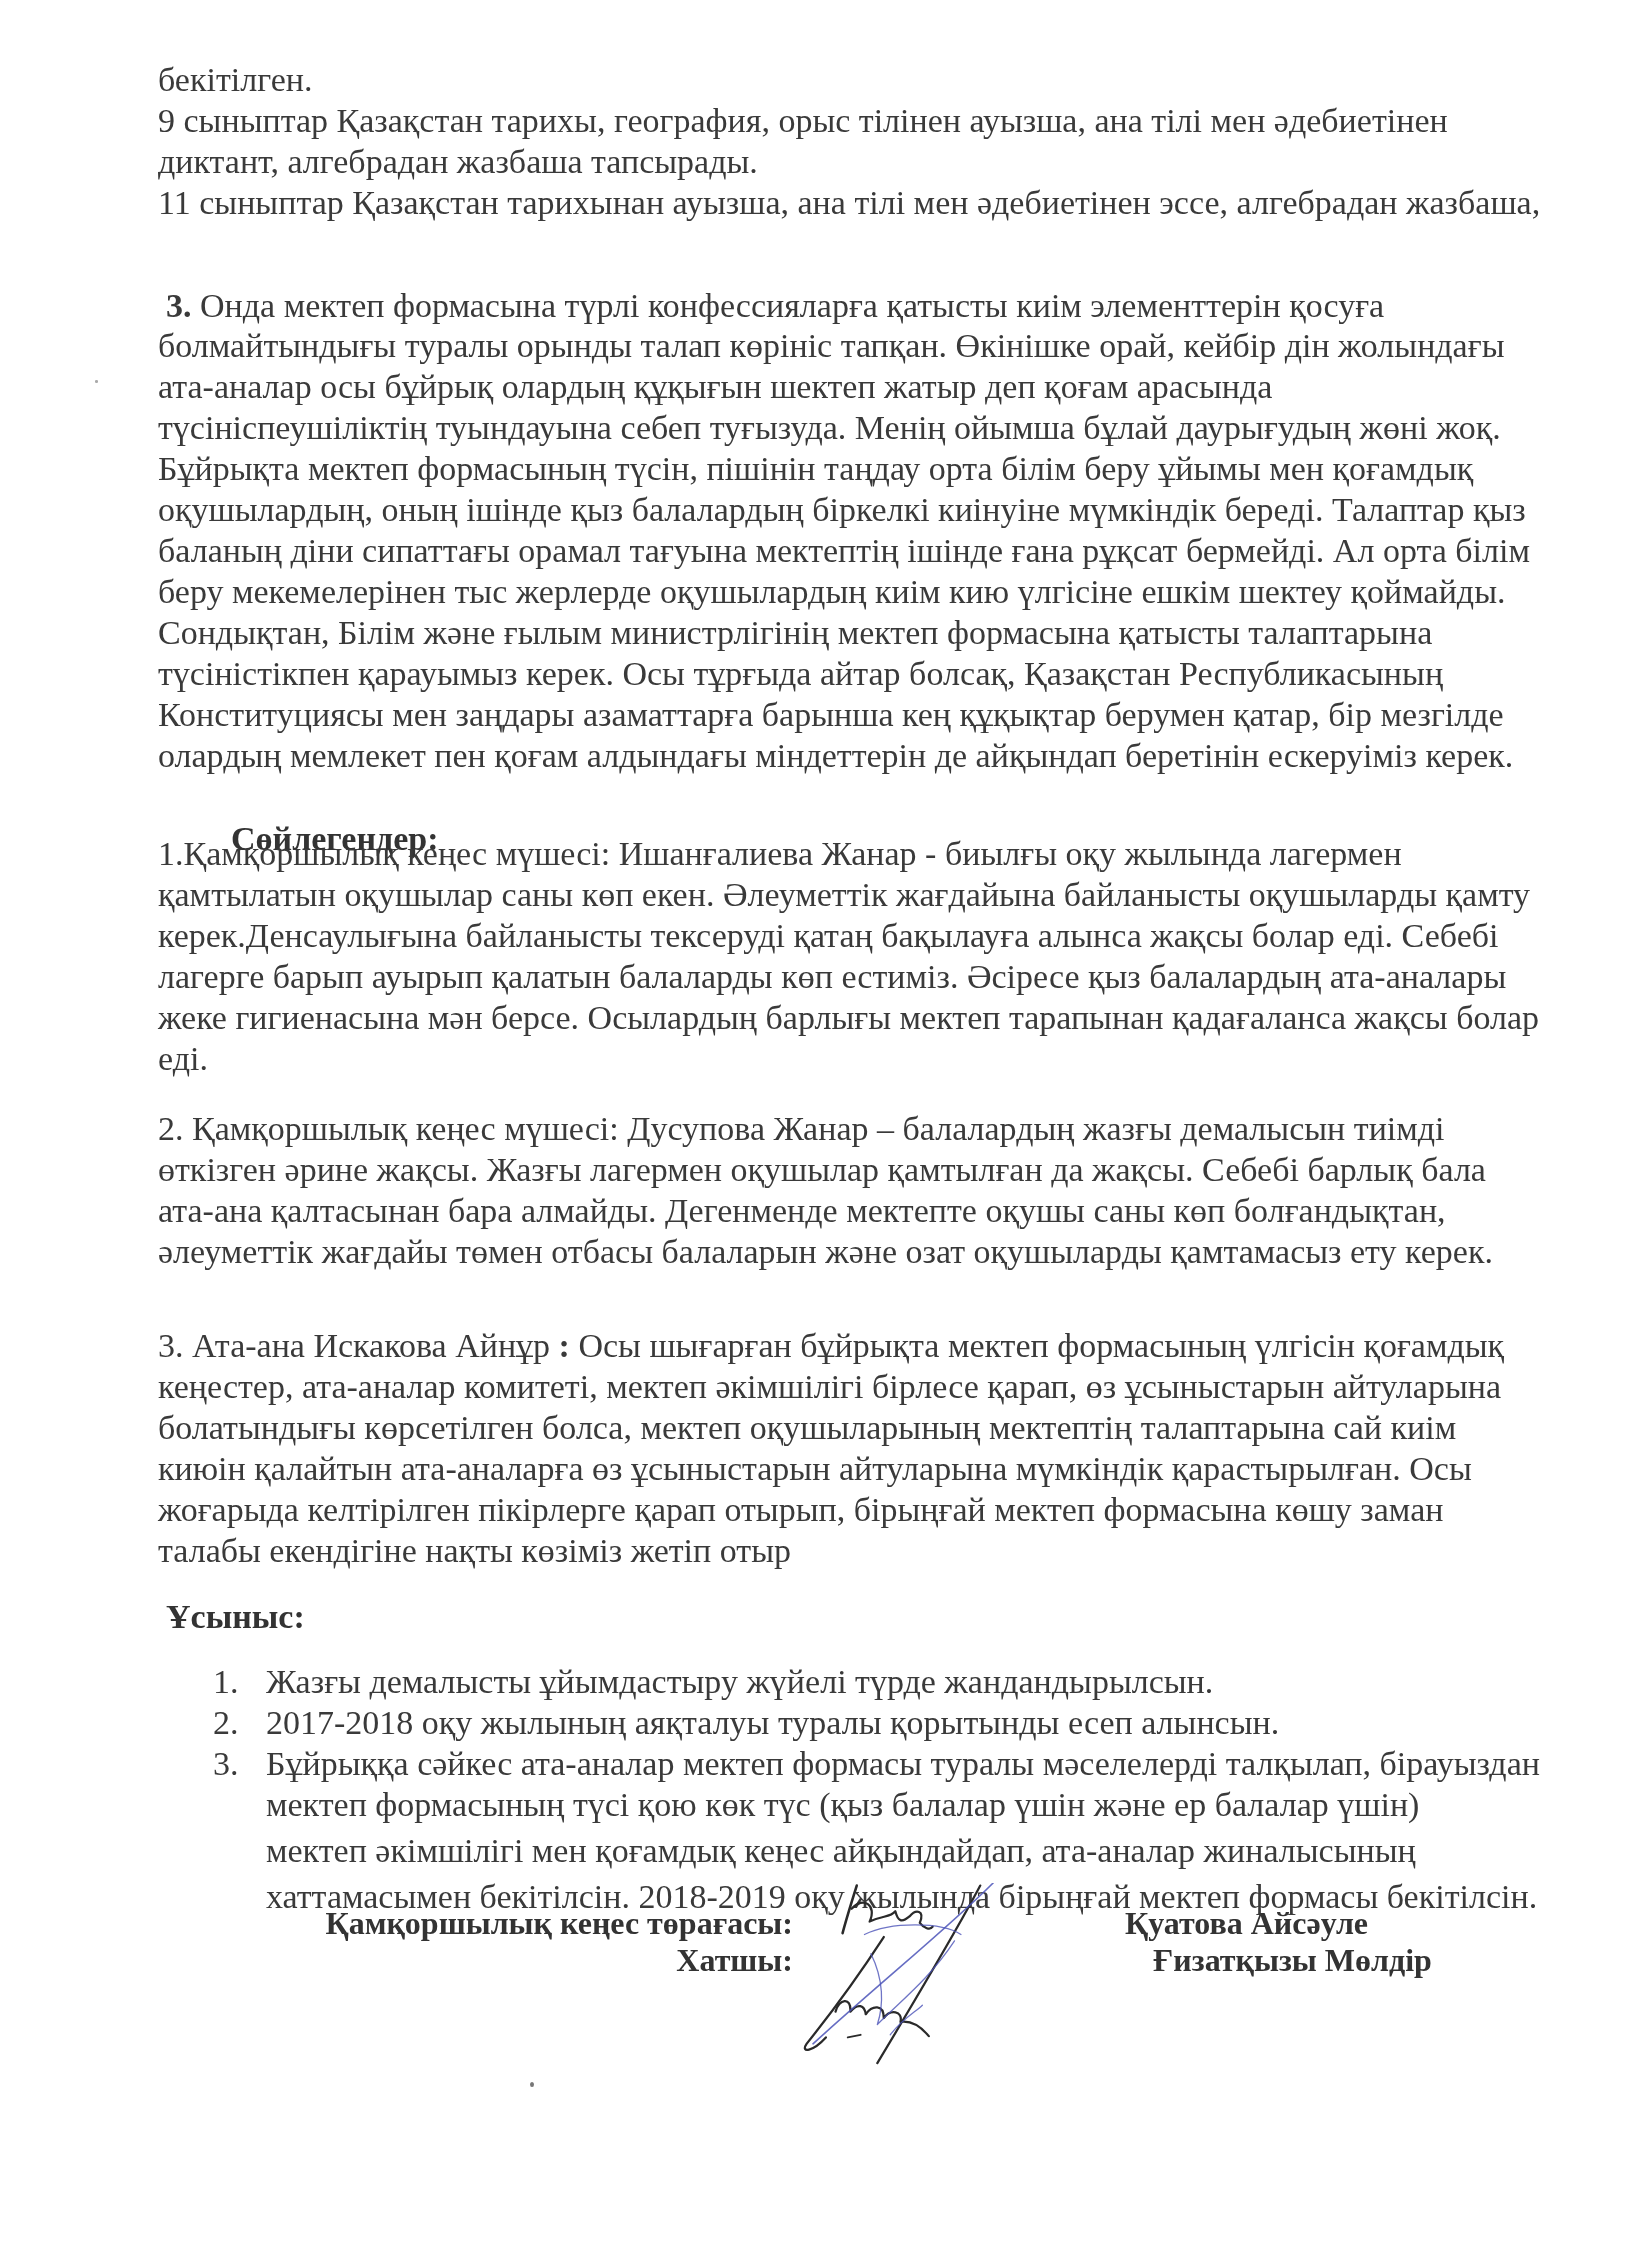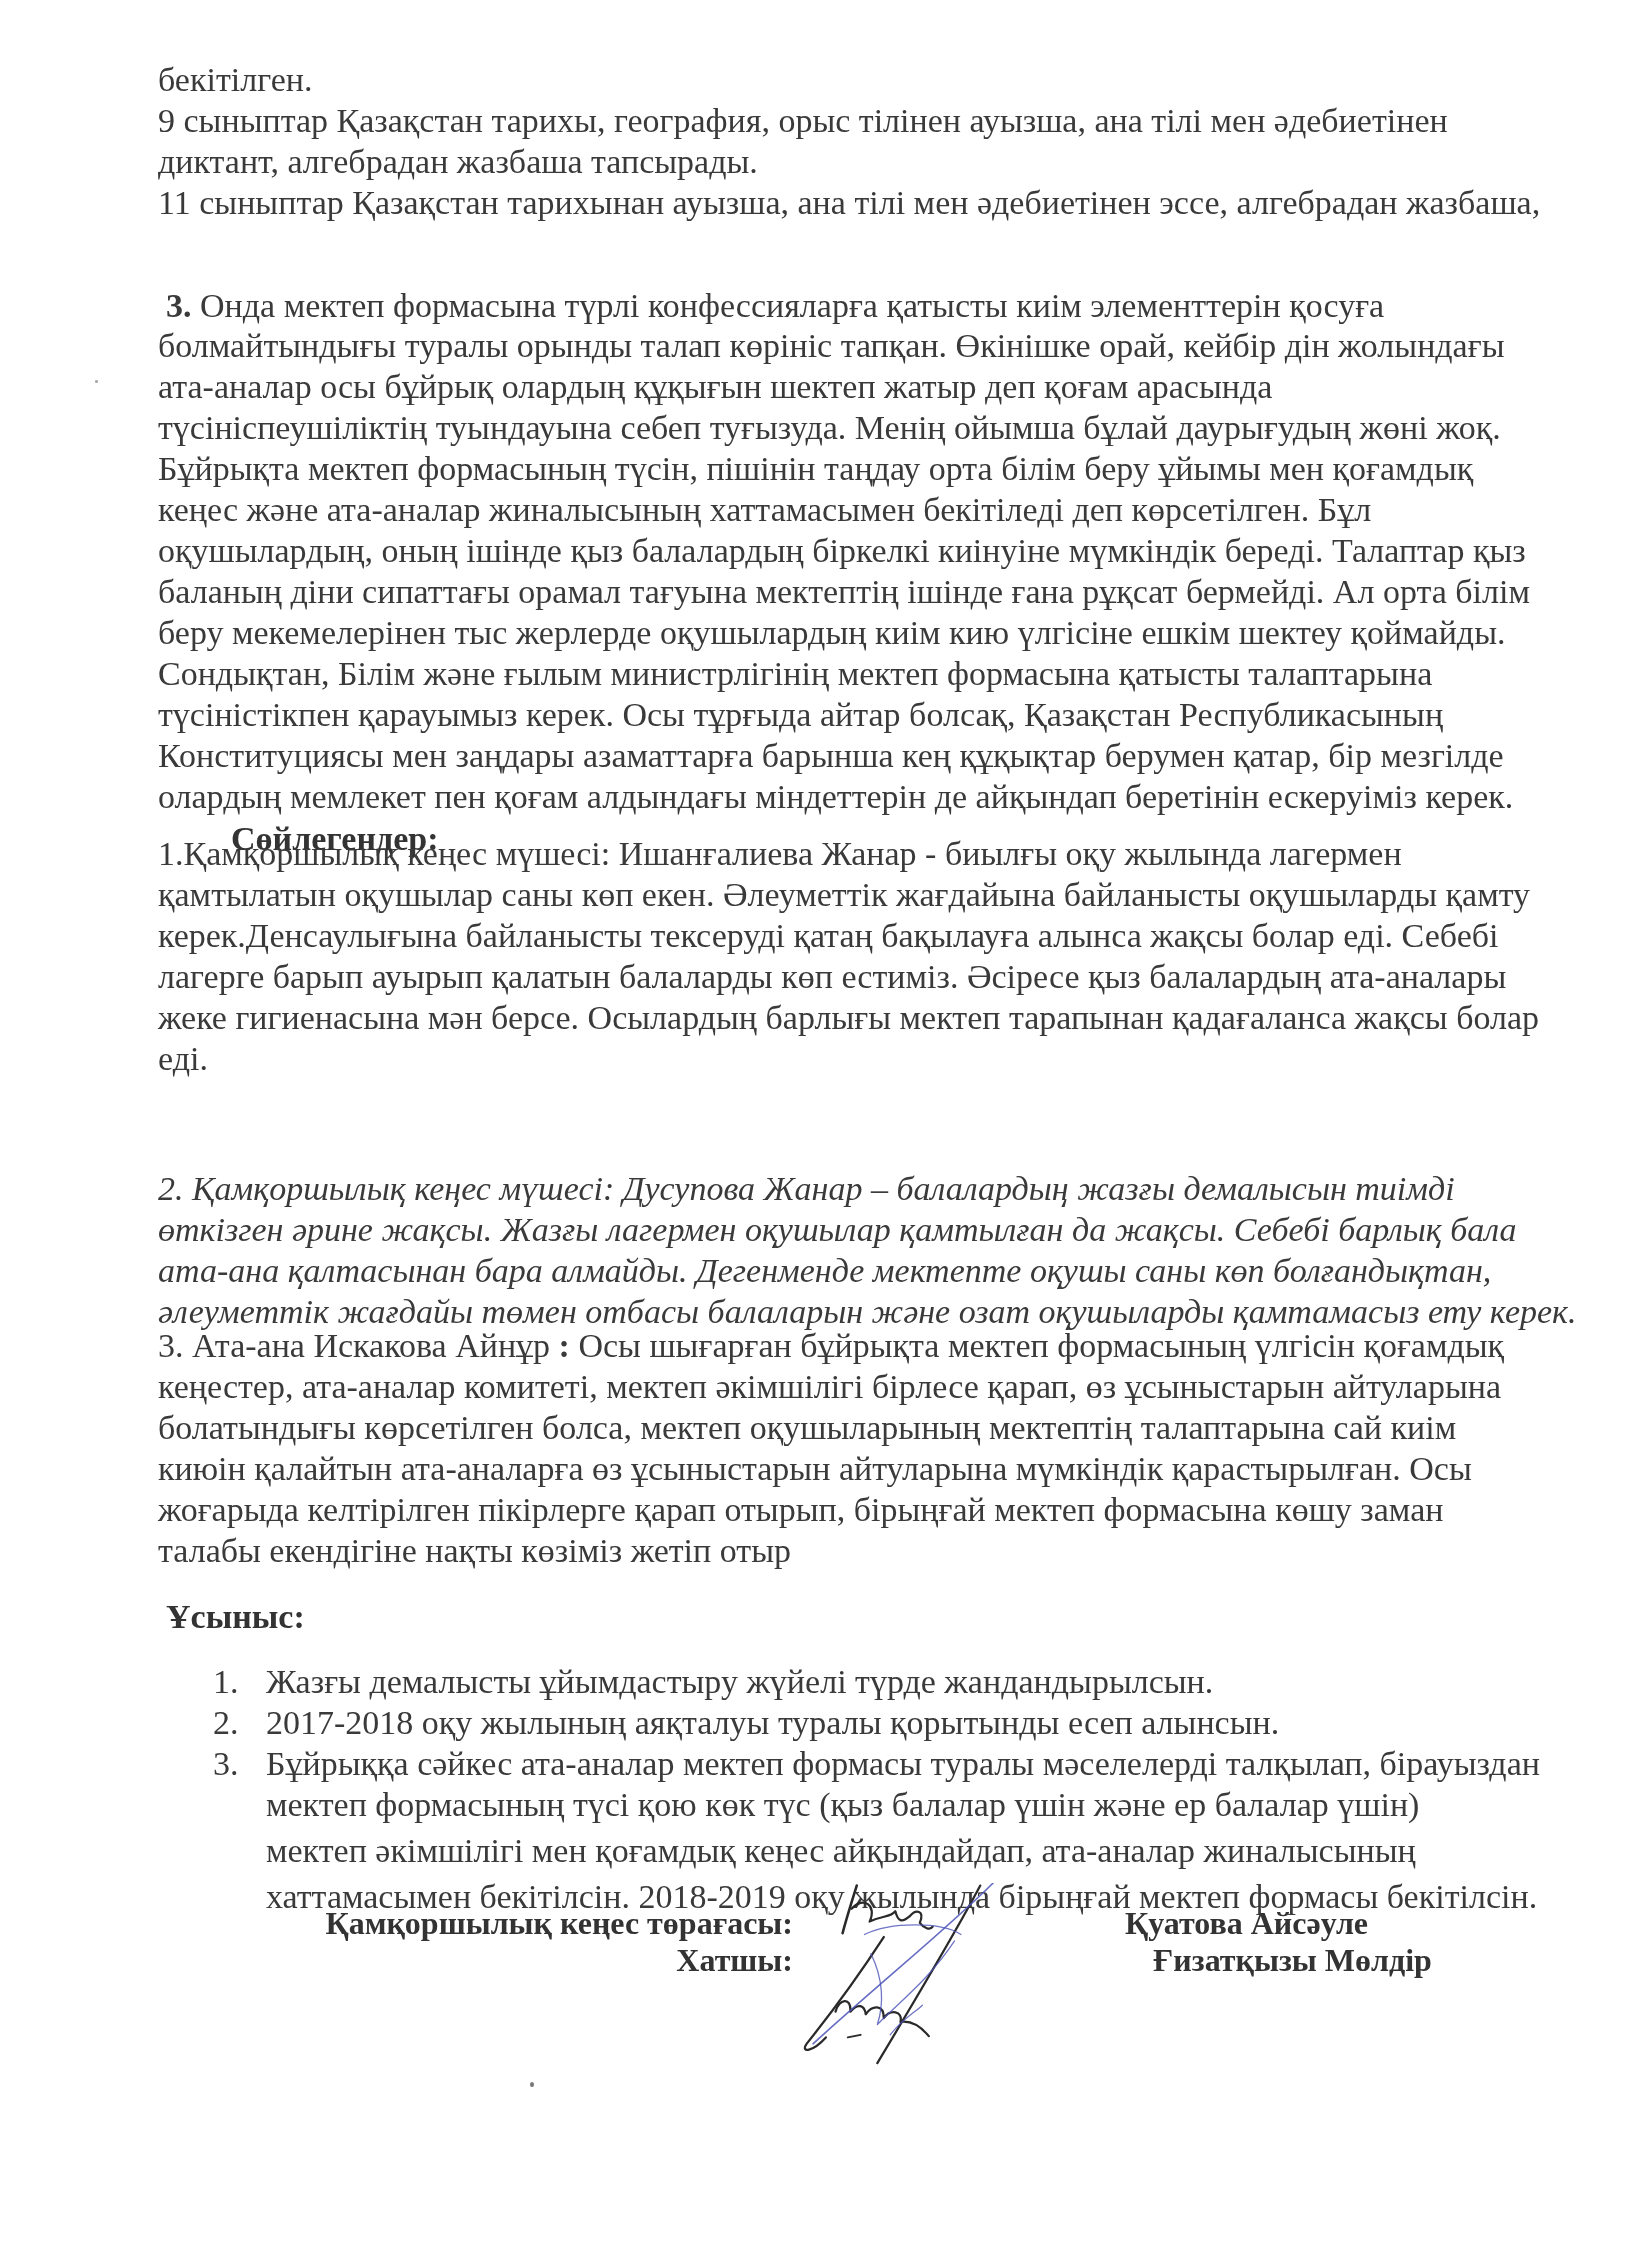--- a/index.html
+++ b/index.html
@@ -97,42 +97,41 @@
   <div class="txt" style="top:253px; left:166px;">
     <span class="line">
       <span class="b">3.</span><span> Онда мектеп формасына түрлі конфессияларға қатысты киім элементтерін қосуға</span>
     </span>
   </div>
   <div class="txt" style="top:293px;">
     <span class="line">болмайтындығы туралы орынды талап көрініс тапқан. Өкінішке орай, кейбір дін жолындағы</span>
     <span class="line">ата-аналар осы бұйрық олардың құқығын шектеп жатыр деп қоғам арасында</span>
     <span class="line">түсініспеушіліктің туындауына себеп туғызуда. Менің ойымша бұлай даурығудың жөні жоқ.</span>
     <span class="line">Бұйрықта мектеп формасының түсін, пішінін таңдау орта білім беру ұйымы мен қоғамдық</span>
-    <span class="line">кеңес және ата-аналар жиналысының хаттамасымен бекітіледі деп көрсетілген. Бұл</span>
     <span class="line">оқушылардың, оның ішінде қыз балалардың біркелкі киінуіне мүмкіндік береді. Талаптар қыз</span>
     <span class="line">баланың діни сипаттағы орамал тағуына мектептің ішінде ғана рұқсат бермейді. Ал орта білім</span>
     <span class="line">беру мекемелерінен тыс жерлерде оқушылардың киім кию үлгісіне ешкім шектеу қоймайды.</span>
     <span class="line">Сондықтан, Білім және ғылым министрлігінің мектеп формасына қатысты талаптарына</span>
     <span class="line">түсіністікпен қарауымыз керек. Осы тұрғыда айтар болсақ, Қазақстан Республикасының</span>
     <span class="line">Конституциясы мен заңдары азаматтарға барынша кең құқықтар берумен қатар, бір мезгілде</span>
     <span class="line">олардың мемлекет пен қоғам алдындағы міндеттерін де айқындап беретінін ескеруіміз керек.</span>
   </div>
 
   <div class="heading" style="left:231px; top:788px;">Сөйлегендер:</div>
 
   <div class="txt" style="top:801px;">
     <span class="line">1.Қамқоршылық кеңес мүшесі: Ишанғалиева Жанар -  биылғы оқу жылында лагермен</span>
     <span class="line">қамтылатын оқушылар саны көп екен. Әлеуметтік жағдайына байланысты оқушыларды қамту</span>
     <span class="line">керек.Денсаулығына байланысты тексеруді қатаң бақылауға алынса жақсы болар еді. Себебі</span>
     <span class="line">лагерге барып ауырып қалатын балаларды көп естиміз. Әсіресе қыз балалардың ата-аналары</span>
     <span class="line">жеке гигиенасына мән берсе. Осылардың барлығы мектеп тарапынан қадағаланса жақсы болар</span>
     <span class="line">еді.</span>
   </div>
 
-  <div class="txt" style="top:1136px;font-style:italic;">
+  <div class="txt" style="top:1076px;">
     <span class="line">2. Қамқоршылық кеңес мүшесі: Дусупова Жанар – балалардың жазғы демалысын тиімді</span>
     <span class="line">өткізген әрине жақсы. Жазғы лагермен оқушылар қамтылған да жақсы. Себебі барлық бала</span>
     <span class="line">ата-ана қалтасынан бара алмайды. Дегенменде мектепте оқушы саны көп болғандықтан,</span>
     <span class="line">әлеуметтік жағдайы төмен отбасы балаларын және озат оқушыларды қамтамасыз ету керек.</span>
   </div>
 
   <div class="txt" style="top:1293px;">
     <span class="line">
       <span>3. Ата-ана Искакова Айнұр </span><span class="b">:</span><span> Осы шығарған бұйрықта мектеп формасының үлгісін қоғамдық</span>
     </span>

